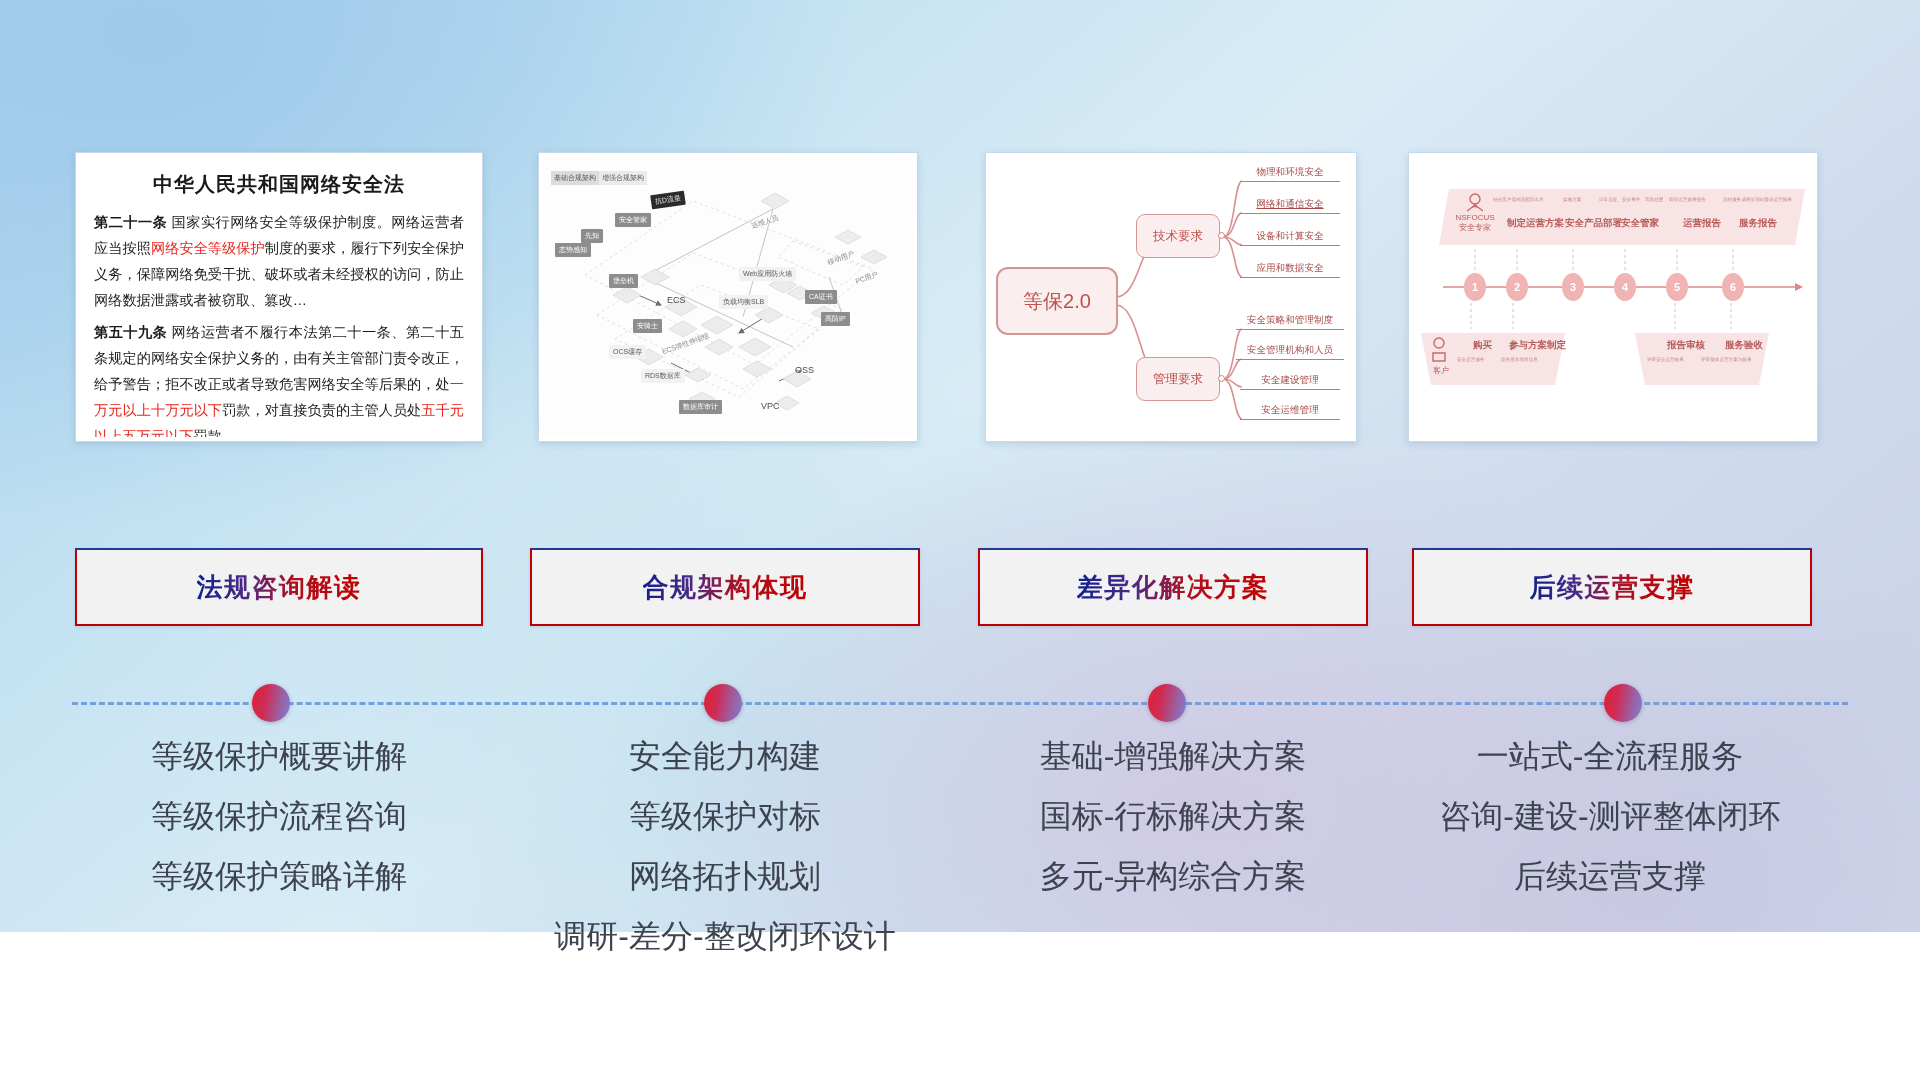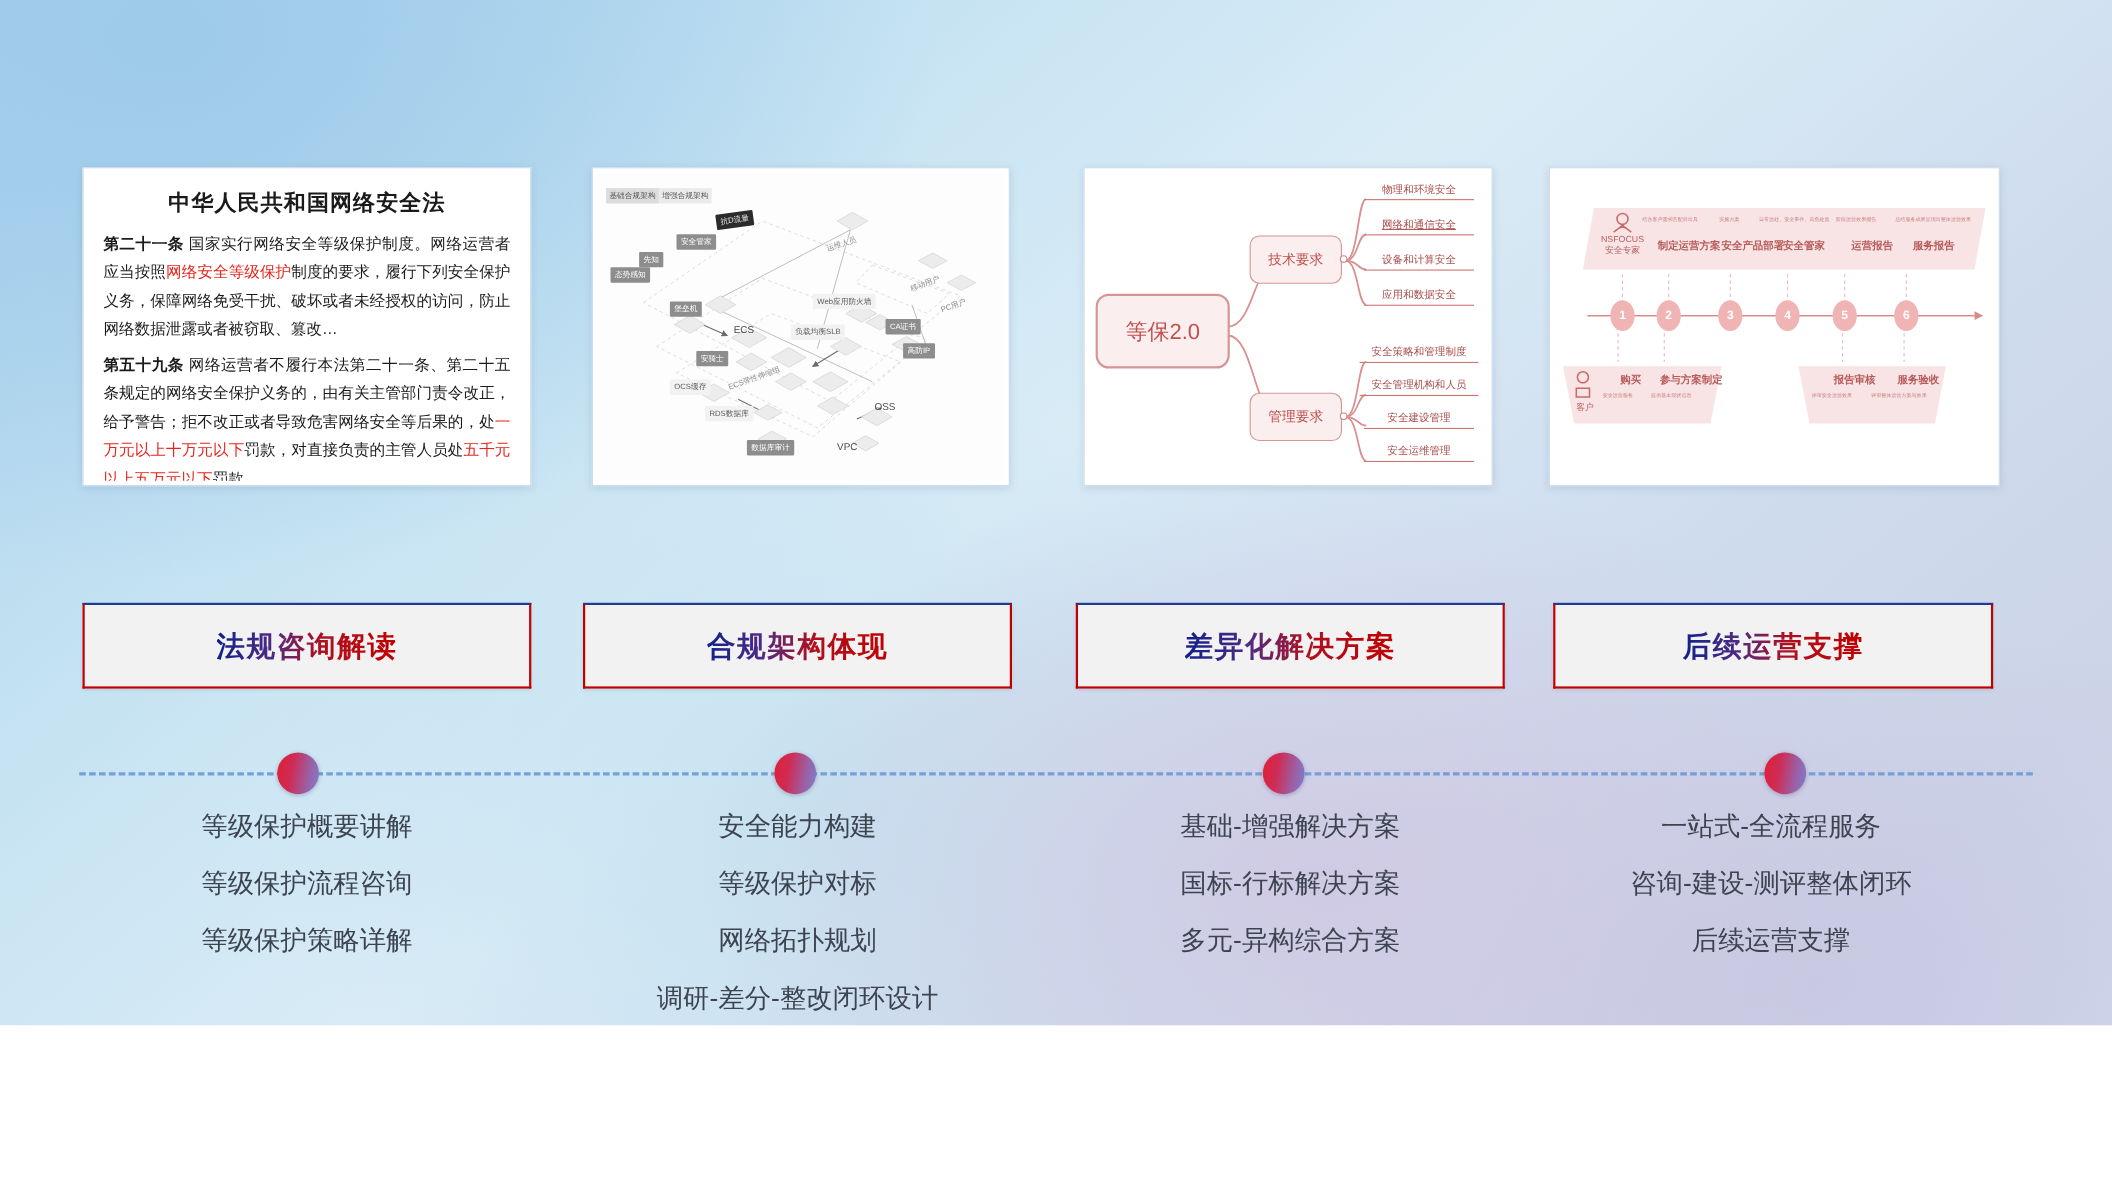--- a/index.html
+++ b/index.html
@@ -126,21 +126,21 @@
   }
   .tl-dot {
     position: absolute; top: 684px; width: 38px; height: 38px; border-radius: 50%;
     background: linear-gradient(100deg, #e02033 0%, #cf2b55 35%, #9c5fa3 72%, #7d7fd0 100%);
     box-shadow: 0 1px 4px rgba(70,40,90,0.3);
   }
 
   
   .col { position: absolute; top: 740px; text-align: center; }
   .col .line {
-    font-size: 24px; color: #3d4450; line-height: 1; margin-bottom: 28px; white-space: nowrap;
+    font-size: 32px; color: #3d4450; line-height: 1; margin-bottom: 28px; white-space: nowrap;
   }
 </style>
 </head>
 <body>
 
 <div id="stage">
 
   <div class="cards">
 
     <div class="card" id="card1">

